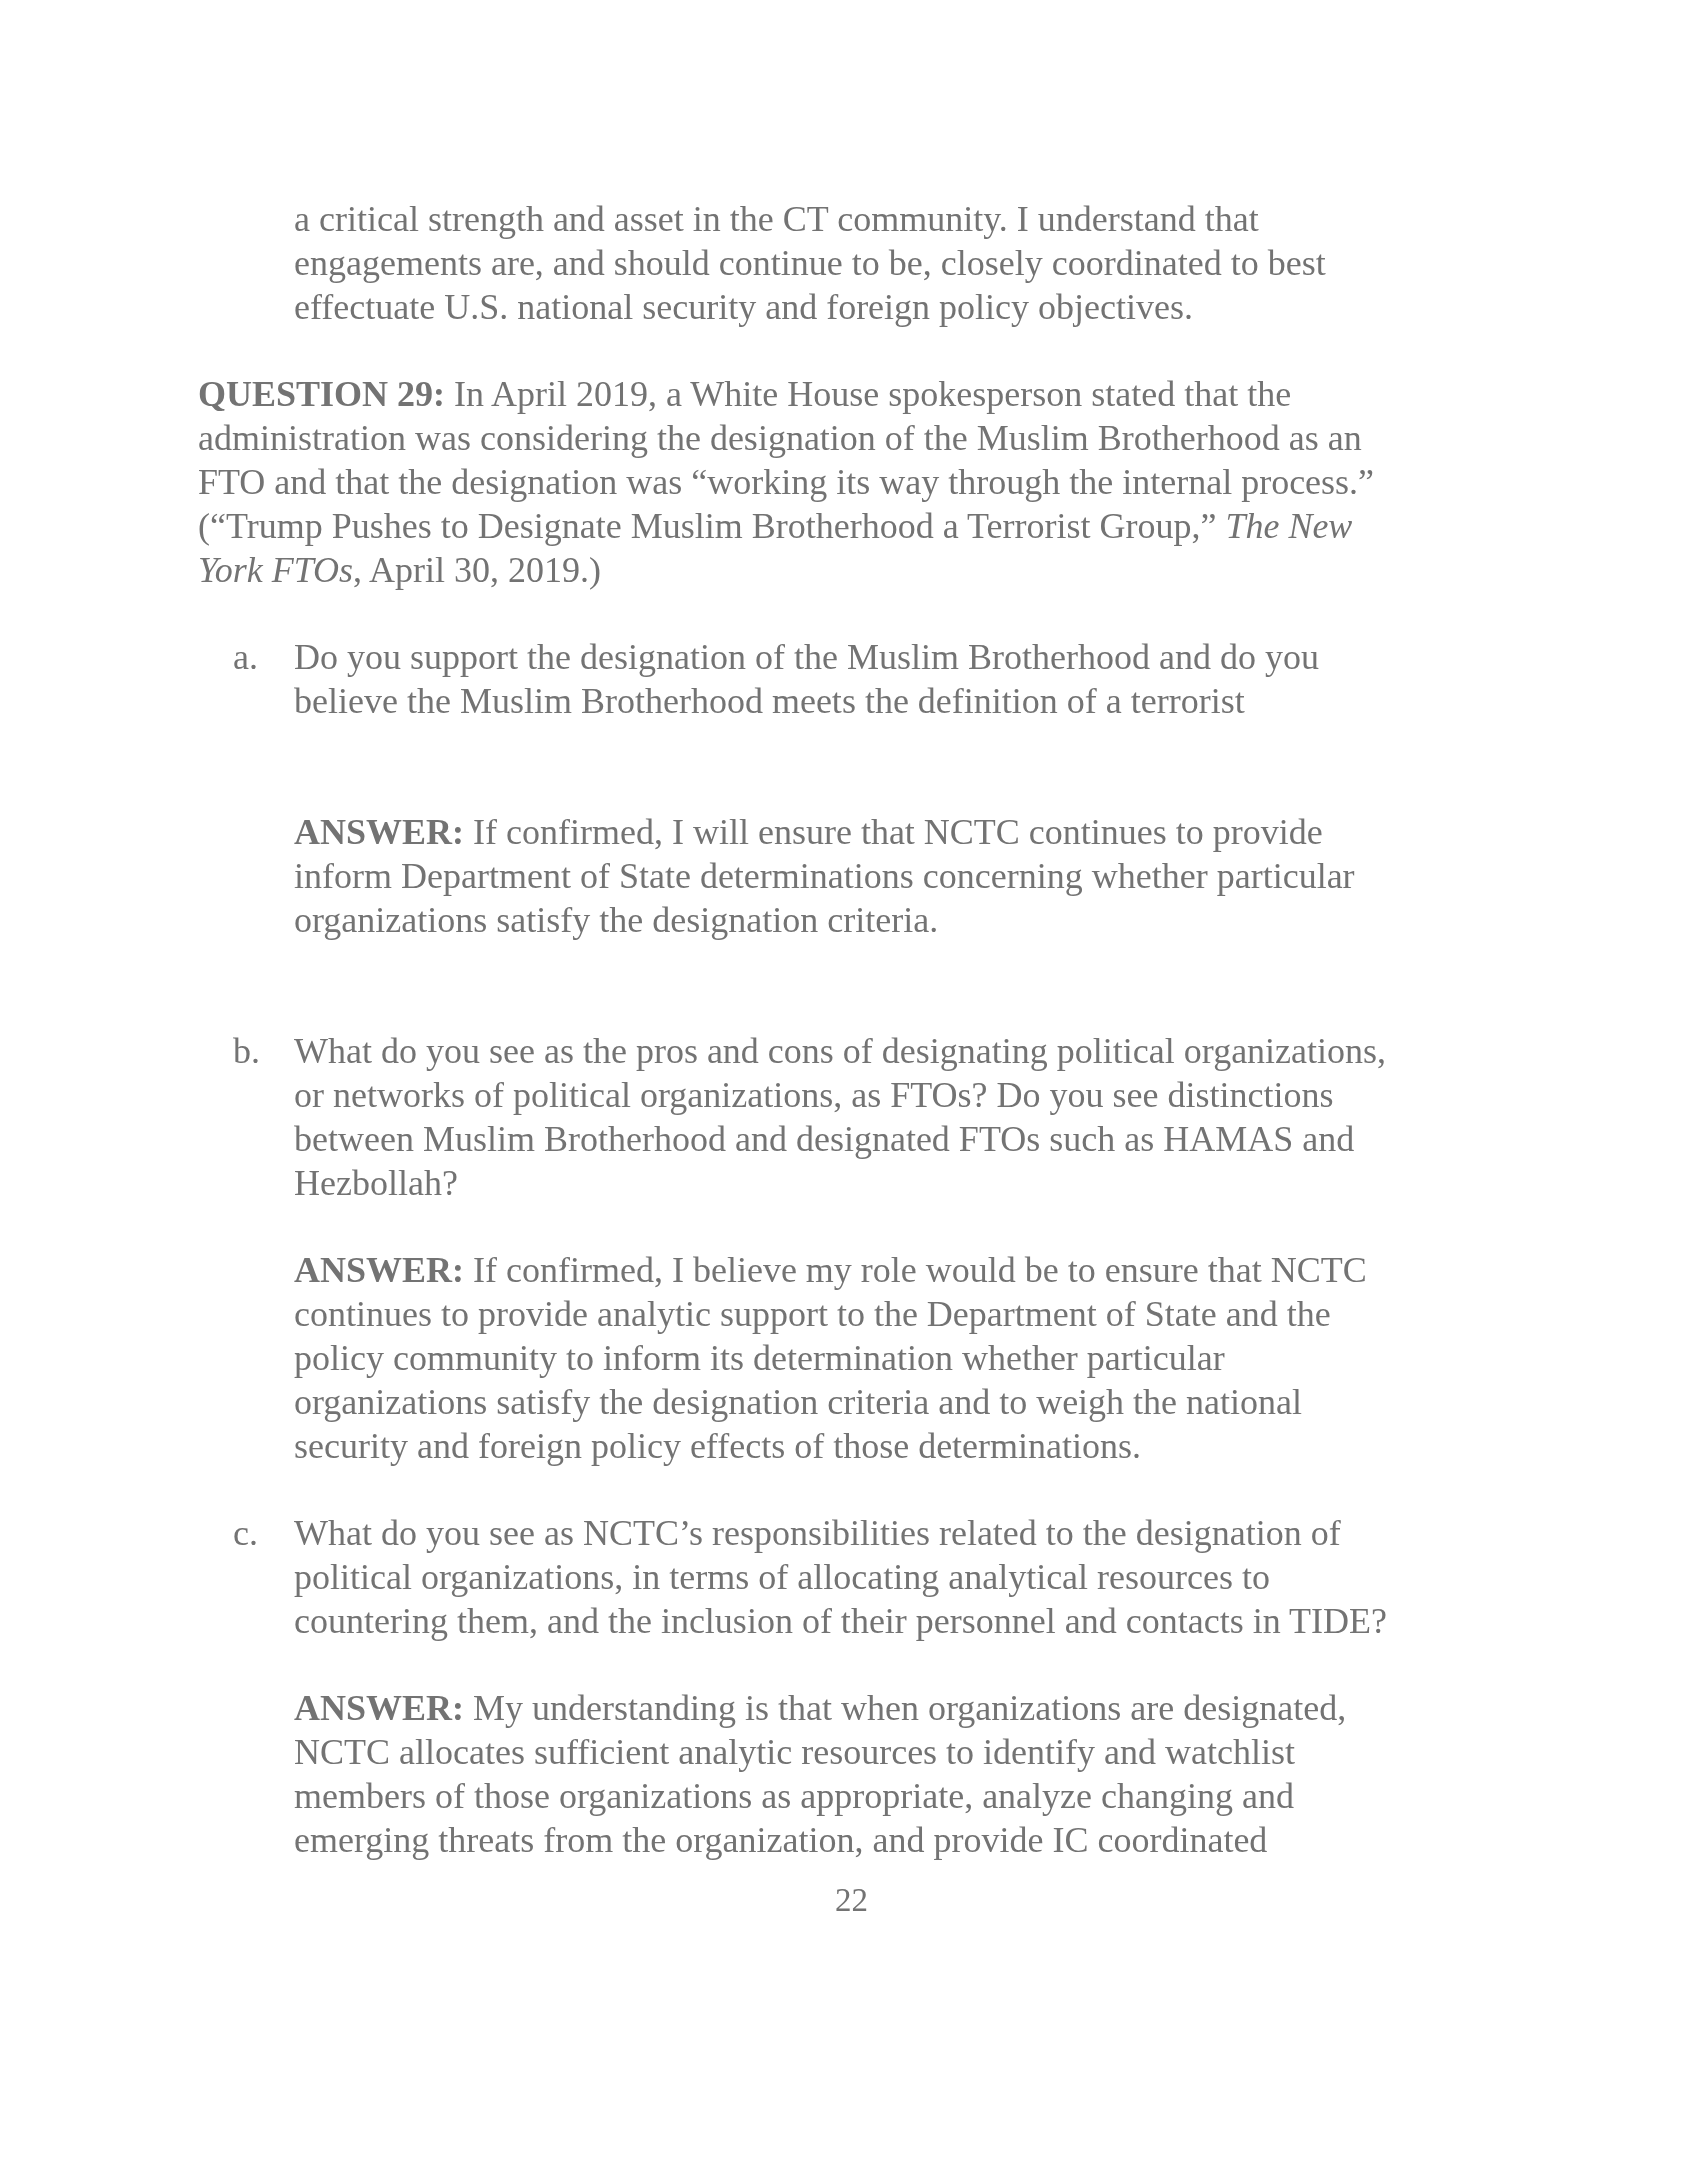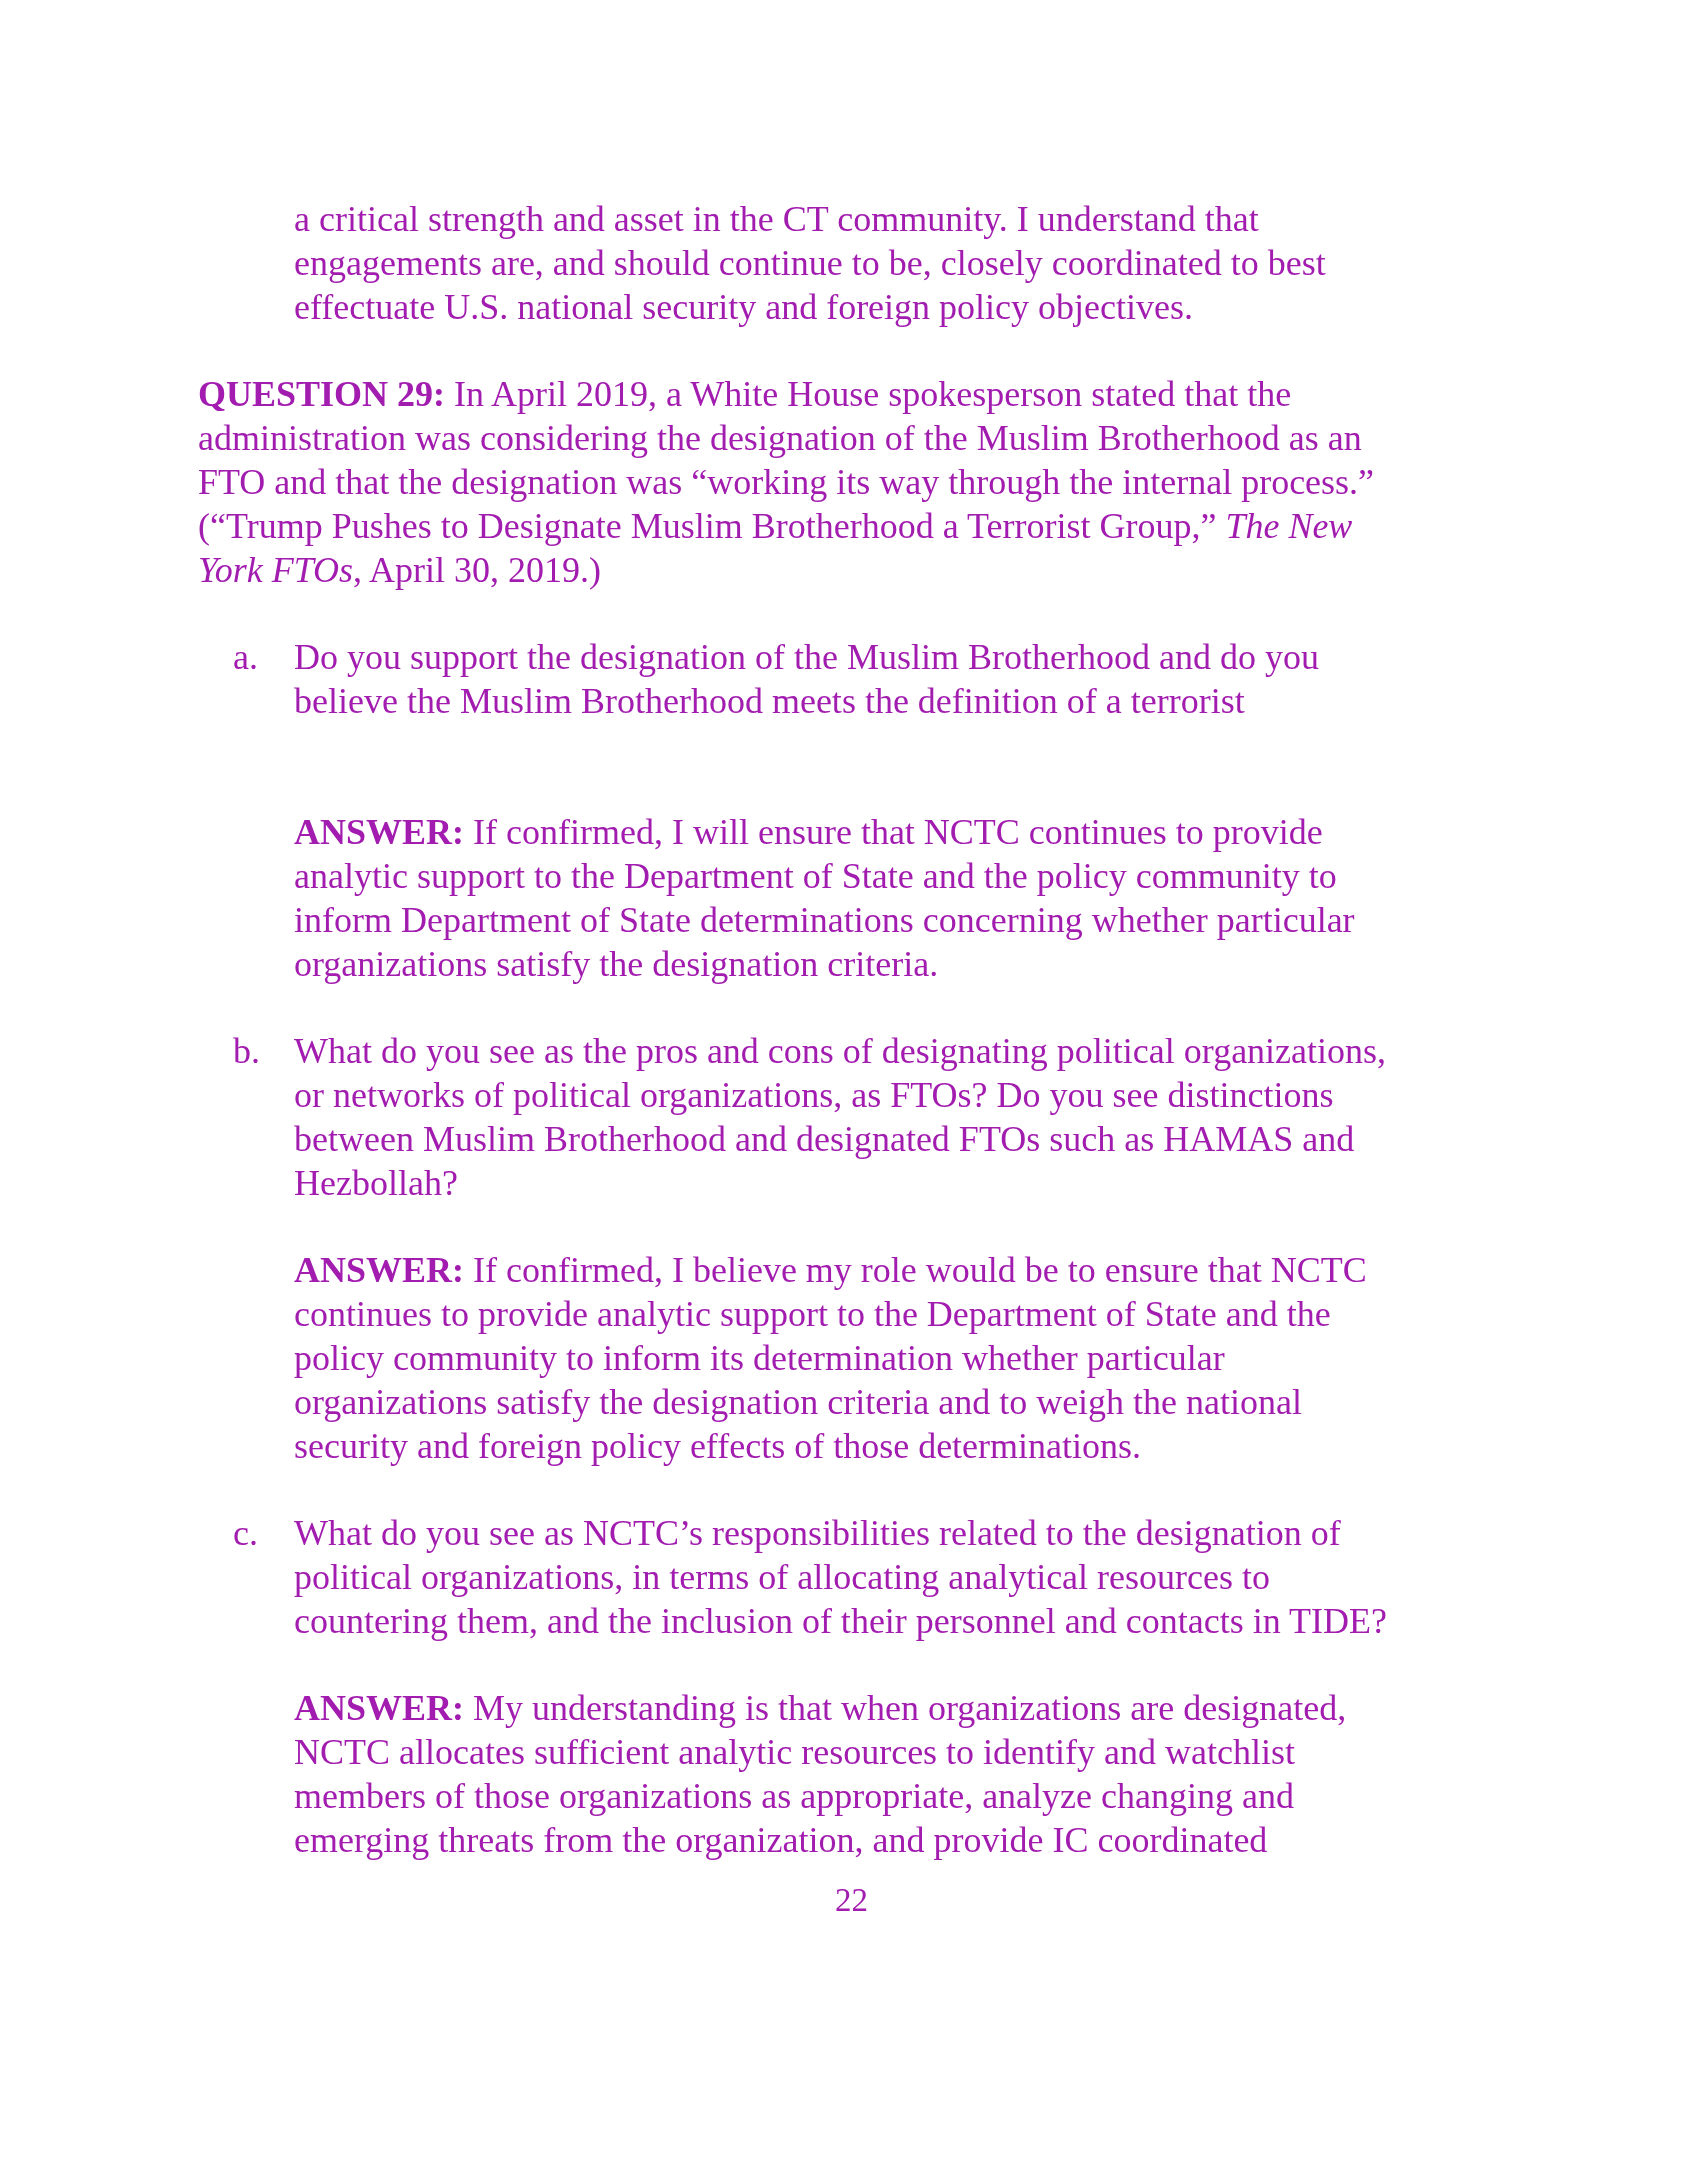--- a/index.html
+++ b/index.html
@@ -1,20 +1,20 @@
 <!DOCTYPE html>
 <html style="font-size:10.6px"><head>
 <meta charset="utf-8">
 <style>
   html, body { margin: 0; padding: 0; background: #ffffff; }
   body { width: 1687px; height: 2183px; position: relative; overflow: hidden; }
   .page {
     position: absolute; left: 0; top: 0; width: 1687px; height: 2183px;
     font-family: "Liberation Serif", "DejaVu Serif", serif;
-    color: #a21caf; font-size: 36px; line-height: 44px;
+    color: #737373; font-size: 36px; line-height: 44px;
   }
   .block { position: absolute; }
   .line { white-space: nowrap; display: block; height: 44px; }
   .b { font-weight: bold; text-align: center; }
   .i { font-style: italic; margin-top: 26px; }
   .label { position: absolute; }
   .pagenum { position: absolute; width: 1687px; left: 8px; text-align: center; top: 1878px; line-height: 44px; }
 </style>
 </head>
 <body>
@@ -35,21 +35,20 @@
     <span class="line"><span class="i">York FTOs</span><span>, April 30, 2019.)</span></span>
   </div>
 
   <div class="block" style="left:294px; top:635px;">
     <span class="label" style="left:-61px; top:0;">a.</span>
     <span class="line">Do you support the designation of the Muslim Brotherhood and do you</span>
     <span class="line">believe the Muslim Brotherhood meets the definition of a terrorist</span>
   </div>
   <div class="block" style="left:294px; top:810px;">
     <span class="line"><span class="b">ANSWER:</span><span>  If confirmed, I will ensure that NCTC continues to provide</span></span>
-    <span class="line">analytic support to the Department of State and the policy community to</span>
     <span class="line">inform Department of State determinations concerning whether particular</span>
     <span class="line">organizations satisfy the designation criteria.</span>
   </div>
 
   <div class="block" style="left:294px; top:1029px;">
     <span class="label" style="left:-61px; top:0;">b.</span>
     <span class="line">What do you see as the pros and cons of designating political organizations,</span>
     <span class="line">or networks of political organizations, as FTOs?  Do you see distinctions</span>
     <span class="line">between Muslim Brotherhood and designated FTOs such as HAMAS and</span>
     <span class="line">Hezbollah?</span>

